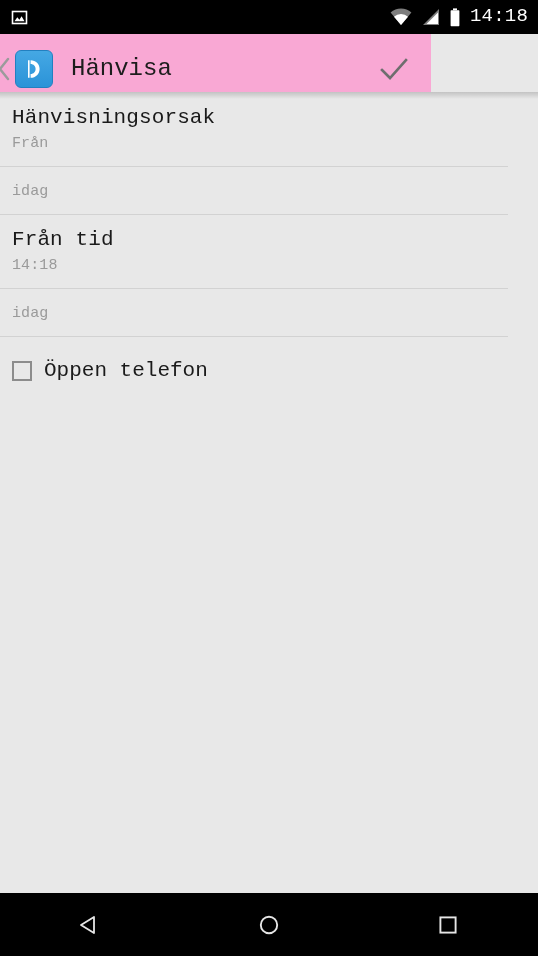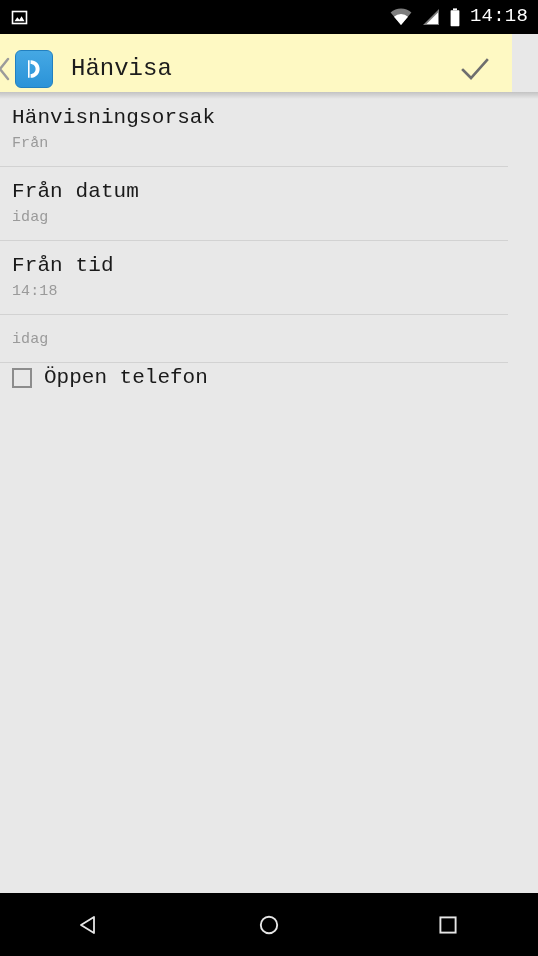--- a/index.html
+++ b/index.html
@@ -46,23 +46,23 @@
     letter-spacing: .2px;
     line-height: 1;
     padding-bottom: 1px;
   }
   .icon-sb { display: block; }
 
   
   #action-bar {
     position: absolute;
     top: 34px; left: 0;
-    width: 512px;
+    width: 431px;
     height: 58px;
-    background: #fef9c3;
+    background: #f9a8d4;
     display: flex;
     align-items: center;
     box-sizing: border-box;
     padding: 11px 16px 0 0;
   }
   #action-bar-shadow {
     position: absolute;
     top: 92px; left: 0;
     width: 538px;
     height: 7px;
@@ -142,21 +142,21 @@
     font-size: 15px;
     color: #9a9a9a;
     line-height: 21px;
     margin-top: 2px;
     letter-spacing: .1px;
   }
   .row-check {
     display: flex;
     align-items: center;
     gap: 12px;
-    padding-top: 4px;
+    padding-top: 23px;
     padding-bottom: 17px;
     padding-left: 12px;
   }
   .checkbox {
     width: 20px;
     height: 20px;
     box-sizing: border-box;
     border: 2px solid #8c8c8c;
     background: transparent;
     flex: none;
@@ -256,21 +256,20 @@
   <div id="action-bar-shadow"></div>
 
   <div id="list">
 
     <div class="row">
       <div class="row-title">Hänvisningsorsak</div>
       <div class="row-sub">Från</div>
     </div>
 
     <div class="row">
-      <div class="row-title">Från datum</div>
       <div class="row-sub">idag</div>
     </div>
 
     <div class="row">
       <div class="row-title">Från tid</div>
       <div class="row-sub">14:18</div>
     </div>
 
     <div class="row">
       <div class="row-sub">idag</div>

